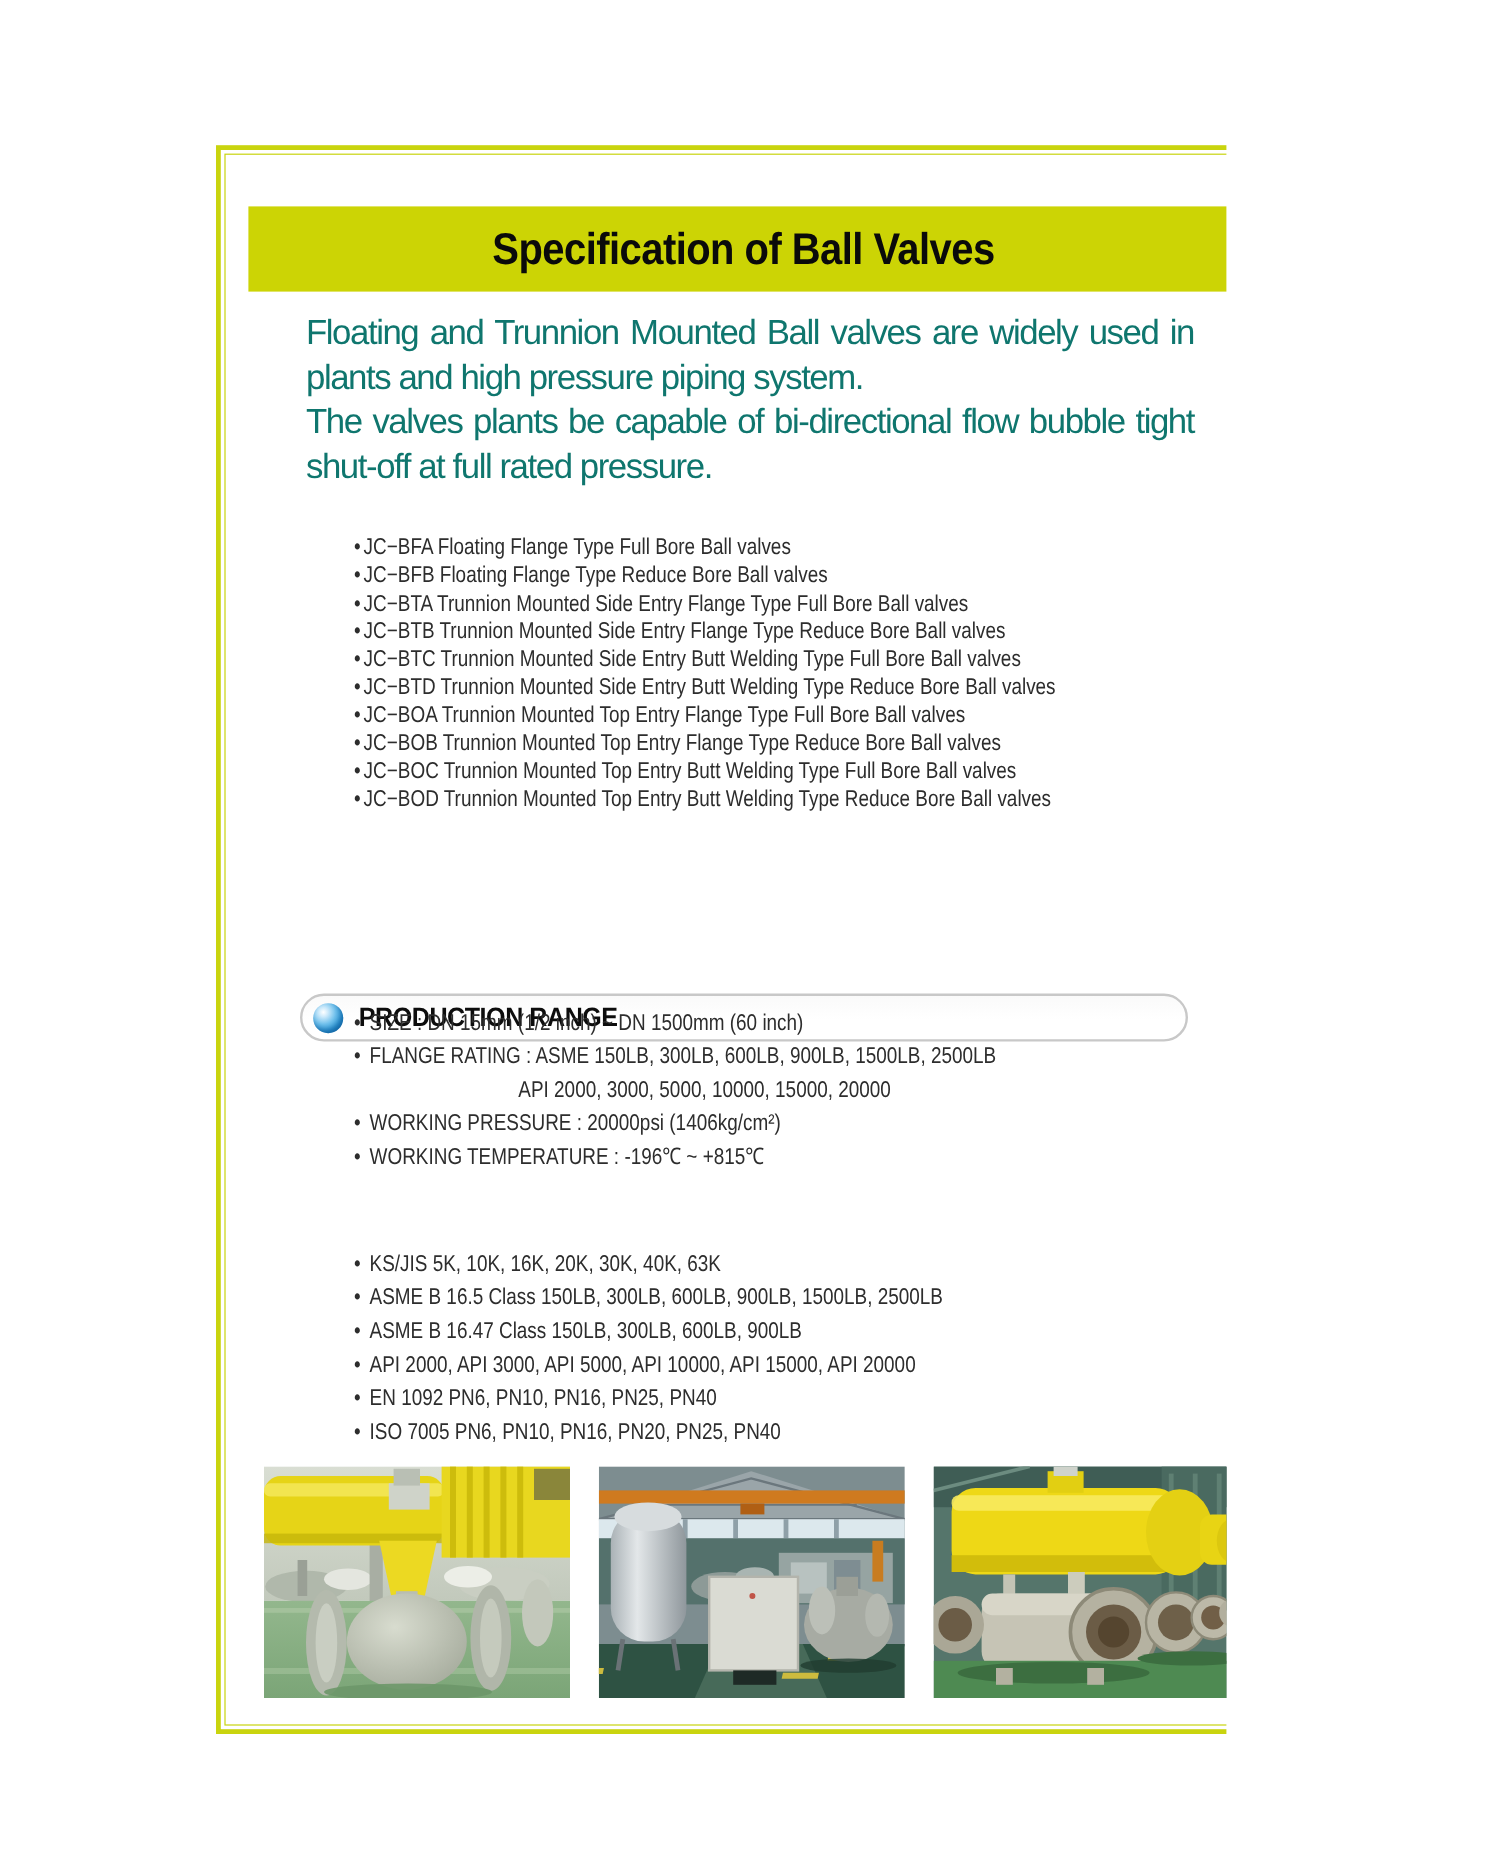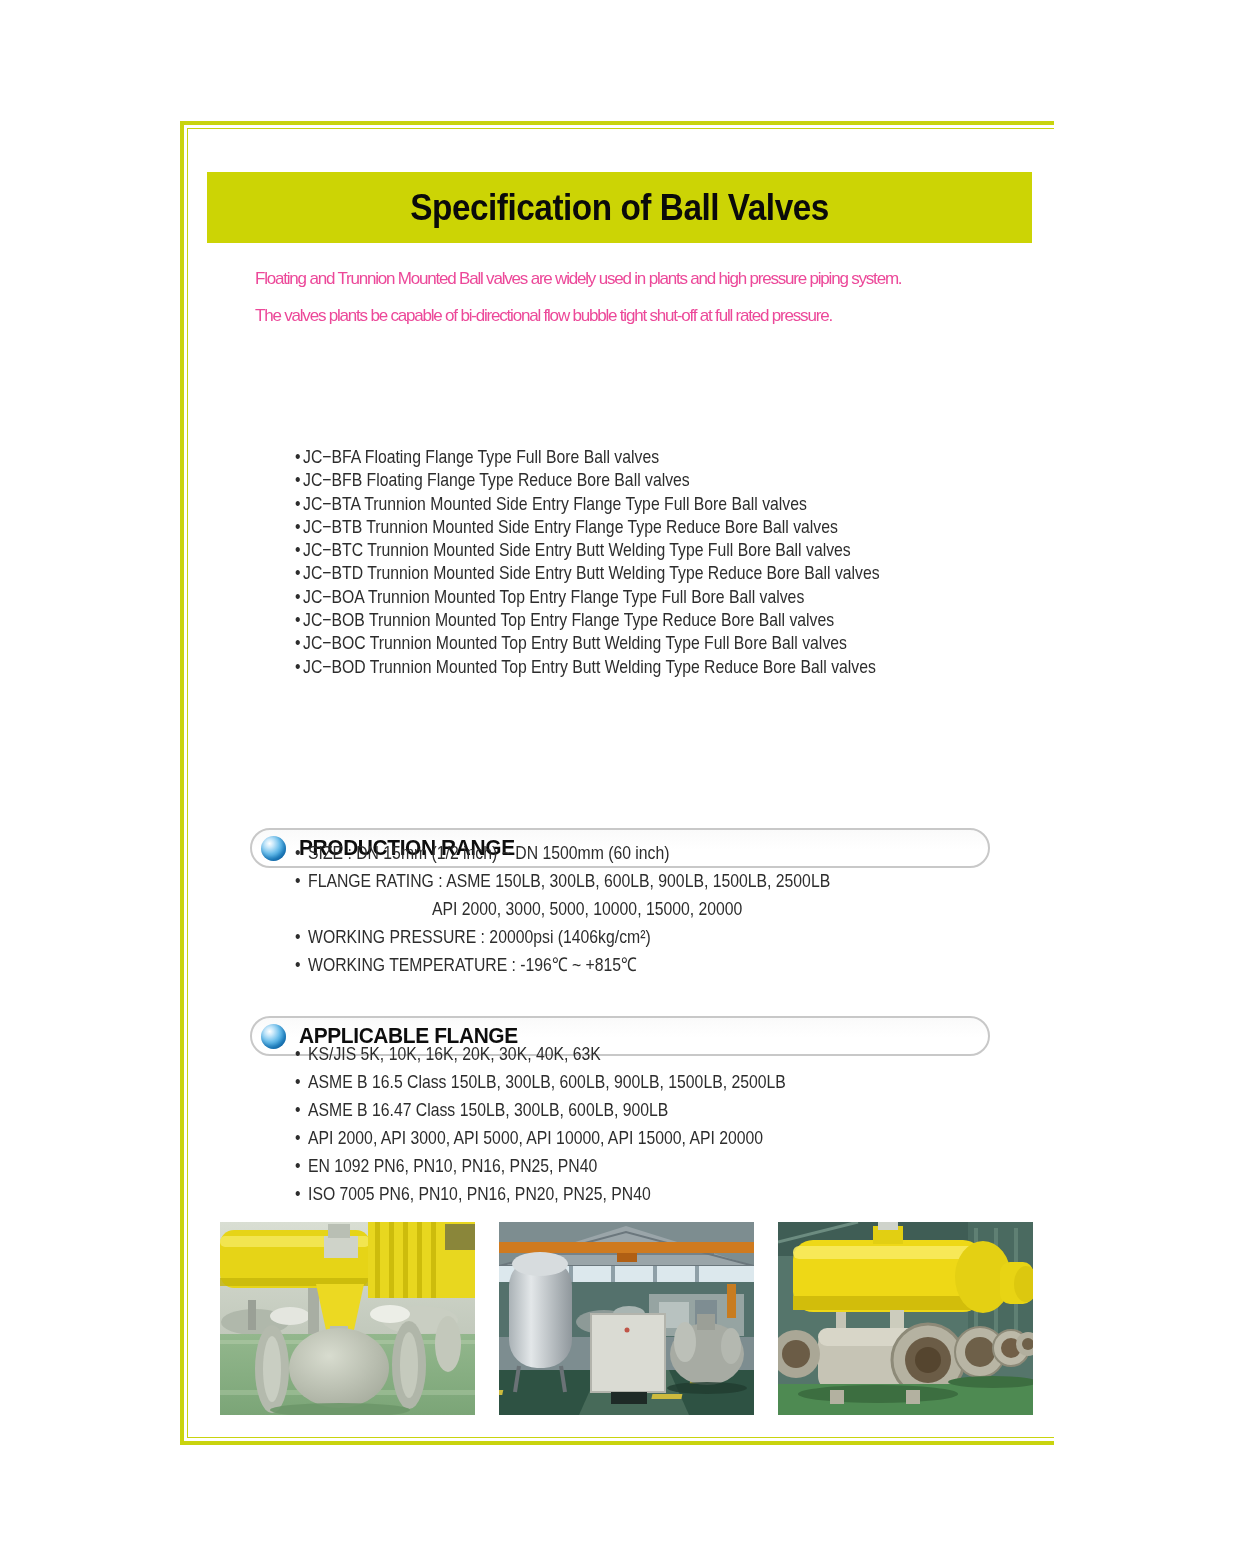--- a/index.html
+++ b/index.html
@@ -5,21 +5,20 @@
   html, body {
     margin: 0; padding: 0;
     background: #ffffff;
     font-family: "Liberation Sans", sans-serif;
   }
   .canvas {
     position: relative;
     width: 1022px; height: 1545px;
     background: #ffffff;
     overflow: hidden;
-    padding-left: 32px;
   }
   
   .page {
     position: absolute;
     left: 180px; top: 121px;
     width: 883px; height: 1324px;
     border: 4px solid #c9d40e;
     box-sizing: border-box;
     background: #ffffff;
   }
@@ -43,24 +42,24 @@
     color: #0a0a0a;
     white-space: nowrap;
     transform: scaleX(0.9);
     letter-spacing: -0.5px;
   }
   
   .intro {
     position: absolute;
     left: 67px; top: 131px;
     width: 740px;
-    font-size: 17px;
+    font-size: 29px;
     line-height: 37px;
     letter-spacing: -1.2px;
-    color: #ec4899;
+    color: #0f766e;
     text-align: justify;
   }
   .intro p { margin: 0; }
   
   .pill {
     position: absolute;
     left: 62px;
     width: 740px; height: 40px;
     box-sizing: border-box;
     border: 2px solid #c8c8c8;
@@ -156,24 +155,20 @@
         <h2>PRODUCTION RANGE</h2>
       </div>
       <ul class="list sp28" style="top:710px">
         <li>SIZE : DN 15mm (1/2 inch) ~ DN 1500mm (60 inch)</li>
         <li>FLANGE RATING : ASME 150LB, 300LB, 600LB, 900LB, 1500LB, 2500LB</li>
         <li class="cont">API 2000, 3000, 5000, 10000, 15000, 20000</li>
         <li>WORKING PRESSURE : 20000psi (1406kg/cm²)</li>
         <li>WORKING TEMPERATURE : -196℃ ~ +815℃</li>
       </ul>
 
-      <div class="pill" style="top:887px">
-        <span class="sphere"></span>
-        <h2>APPLICABLE FLANGE</h2>
-      </div>
       <ul class="list sp28" style="top:911px">
         <li>KS/JIS 5K, 10K, 16K, 20K, 30K, 40K, 63K</li>
         <li>ASME B 16.5 Class 150LB, 300LB, 600LB, 900LB, 1500LB, 2500LB</li>
         <li>ASME B 16.47 Class 150LB, 300LB, 600LB, 900LB</li>
         <li>API 2000, API 3000, API 5000, API 10000,  API 15000, API 20000</li>
         <li>EN 1092 PN6, PN10, PN16, PN25, PN40</li>
         <li>ISO 7005 PN6, PN10, PN16, PN20, PN25, PN40</li>
       </ul>
 
       <svg class="photo photo-1" viewBox="0 0 255 193" preserveAspectRatio="none" role="img" aria-label="ball valve with yellow pneumatic actuator in factory">

